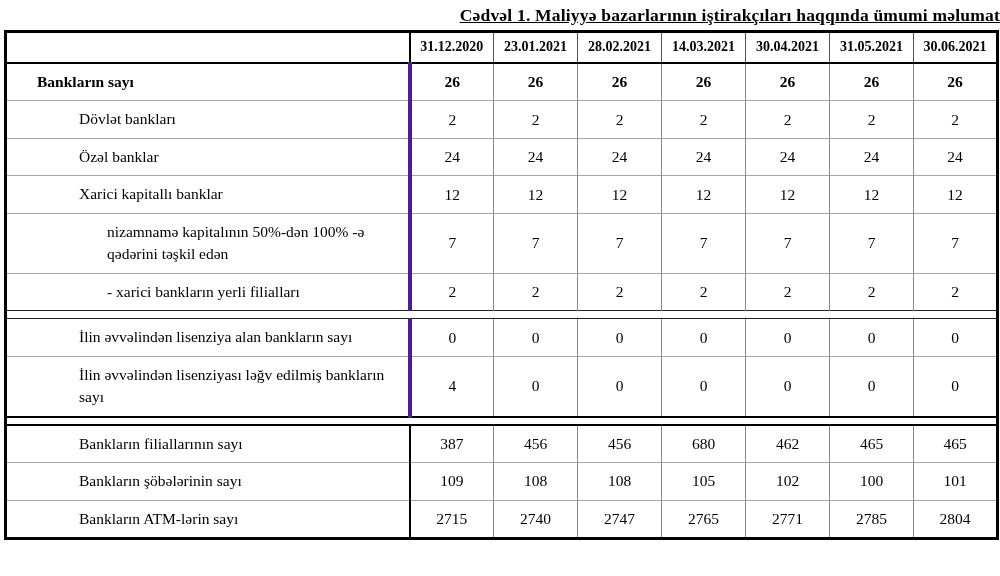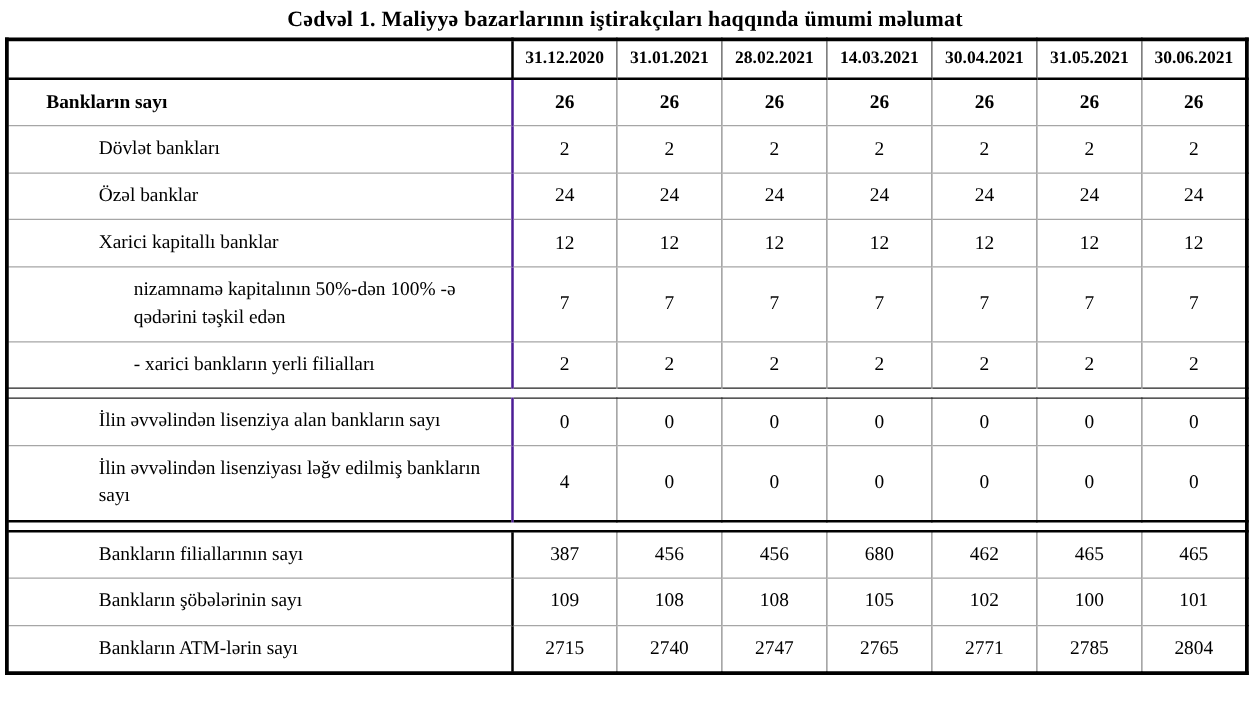--- a/index.html
+++ b/index.html
@@ -11,25 +11,26 @@
     overflow: hidden;
     font-family: "Liberation Serif", "DejaVu Serif", serif;
     color: #000;
   }
   .page {
     width: 1000px;
     height: 576px;
     position: relative;
   }
   .title {
-    text-align: center;
+    text-align: right;
     font-weight: bold;
     font-size: 17.5px;
     padding-top: 5px;
     letter-spacing: 0.2px;
+    text-decoration: underline;
   }
   table.tbl {
     border-collapse: collapse;
     table-layout: fixed;
     margin-left: 4px;
     margin-top: 4px;
     width: 992px;
     border: 3px solid #000;
   }
   col.c-label { width: 404px; }
@@ -56,21 +57,21 @@
   }
   tbody tr.datarow > td {
     border-top: 1px solid #a6a6a6;
     padding-top: 7px;
     padding-bottom: 7px;
   }
   tbody tr.datarow:first-child > td { border-top: none; }
   td.lbl {
     text-align: left;
     line-height: 1.45;
-    border-right: 2px solid #4c1d95;
+    border-right: 4px solid #4c1d95;
     padding-right: 8px;
   }
   td.val {
     text-align: center;
   }
   td.val + td.val { border-left: 1px solid #8a8a8a; }
   tr.bold td { font-weight: bold; }
   .indent-1 { padding-left: 30px; }
   .indent-2 { padding-left: 72px; }
   .indent-3 { padding-left: 100px; }
@@ -106,21 +107,21 @@
         <col class="c-data">
         <col class="c-data">
         <col class="c-data">
         <col class="c-data">
         <col class="c-data">
       </colgroup>
     <thead>
         <tr>
           <th class="lblh"></th>
           <th class="dateh">31.12.2020</th>
-          <th class="dateh">31.01.2021</th>
+          <th class="dateh">23.01.2021</th>
           <th class="dateh">28.02.2021</th>
           <th class="dateh">14.03.2021</th>
           <th class="dateh">30.04.2021</th>
           <th class="dateh">31.05.2021</th>
           <th class="dateh">30.06.2021</th>
         </tr>
       </thead>
     <tbody>
         <tr class="datarow bold">
           <td class="lbl indent-1">Bankların sayı</td>

